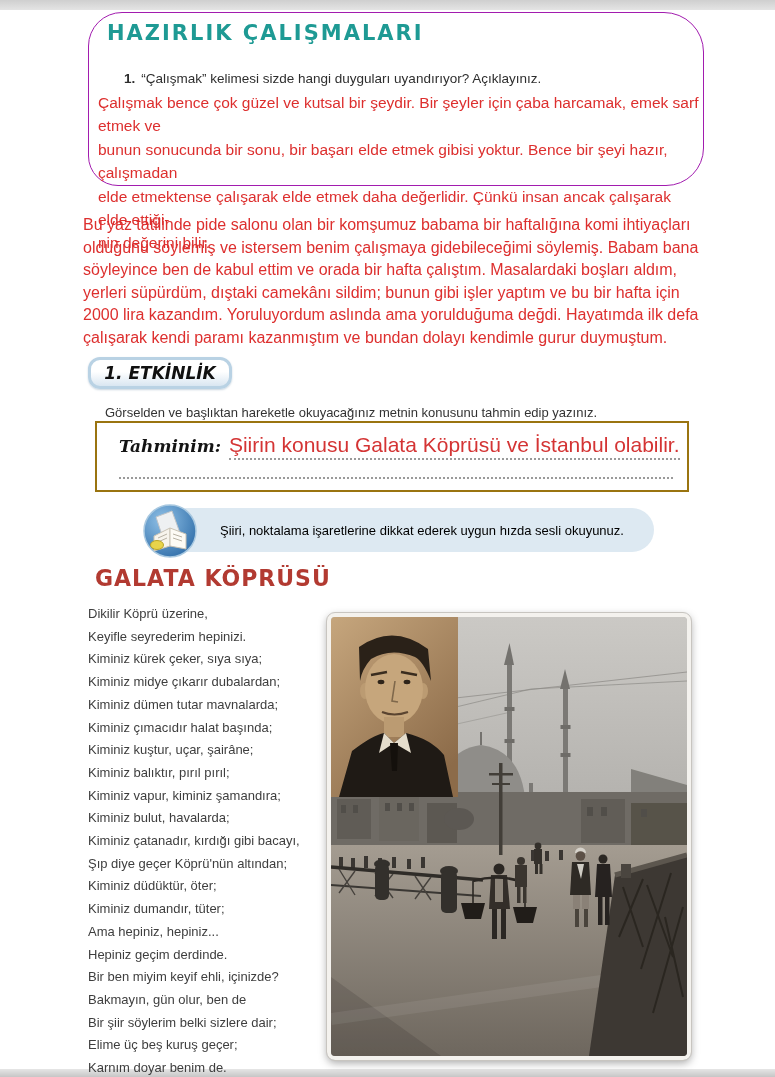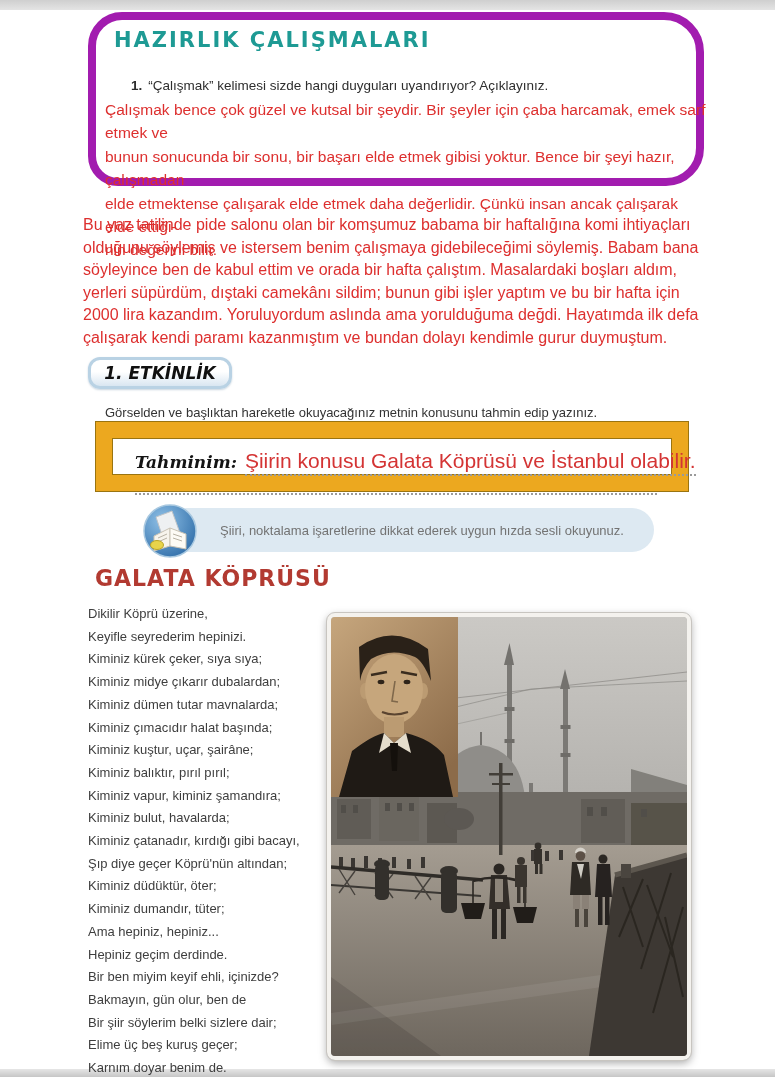--- a/index.html
+++ b/index.html
@@ -7,21 +7,21 @@
               font-family:"Liberation Sans", sans-serif; }
   .page { position:relative; width:775px; height:1077px; background:#fff; }
 
   .edge-top { position:absolute; left:0; top:0; width:775px; height:10px;
               background:linear-gradient(#cfcfcf,#e4e4e4); }
   .edge-bottom { position:absolute; left:0; top:1069px; width:775px; height:8px;
               background:linear-gradient(#e6e6e6,#c6c6c6); }
 
   
   .hazirlik-box { position:absolute; left:88px; top:12px; width:616px; height:174px;
-    border:8px solid #a21caf; border-radius:34px 40px 38px 30px; background:#fff; }
+    border:1px solid #a21caf; border-radius:34px 40px 38px 30px; background:#fff; }
   .hazirlik-title { position:absolute; left:18px; top:8px; font-size:21px; font-weight:bold;
     color:#1e9a94; letter-spacing:2px; font-family:"DejaVu Sans", sans-serif;
     transform:scaleY(1.05); }
   .question { position:absolute; font-size:13.5px; color:#2e2e2e; width:580px; }
   .q1 { left:35px; top:58px; }
   .q2 { left:35px; top:141px; }
   .qnum { font-weight:bold; margin-right:6px; }
 
   .hand-red { color:#dd2f2e; white-space:pre-line;margin-top:23px; }
   .answer1 { position:absolute; left:9px; top:55px; width:604px;
@@ -36,37 +36,37 @@
     display:flex; align-items:center; justify-content:center;
     box-shadow:0 1px 2px rgba(120,150,175,.4); }
   .badge span { font-size:17px; font-weight:bold; font-style:italic; color:#101010;
     font-family:"DejaVu Sans", sans-serif; }
 
   .instruction { position:absolute; left:105px; top:405px; font-size:13px; color:#333;
     width:600px; }
 
   
   .tahmin-outer { position:absolute; left:95px; top:421px; width:594px; height:71px;
-    background:#eca81f; border:1px solid #9a7410; padding:16px; }
+    background:#eca81f; border:1px solid #9a7410; padding:0; }
   .tahmin-inner { width:100%; height:100%; background:#fff; border:1px solid #9a7410;
     padding:10px 14px 0 22px; }
   .tahmin-row { display:flex; align-items:baseline; }
   .tahmin-label { font-size:17px; font-weight:bold; font-style:italic; color:#141414;
     font-family:"DejaVu Serif", serif; margin-right:8px; white-space:nowrap; }
   .tahmin-answer { font-size:21px; color:#d43434; border-bottom:2px dotted #9a9a9a;
     padding-bottom:1px; white-space:nowrap; }
   .dot-fill { flex:1; border-bottom:2px dotted #9a9a9a; height:1em; }
   .dot-line { margin-top:17px; border-bottom:2px dotted #9a9a9a; }
 
   
   .bubble-wrap { position:absolute; left:142px; top:503px; width:512px; height:54px; }
   .bubble { position:absolute; left:22px; top:5px; right:0; height:44px;
     background:#dde9f2; border-radius:24px; display:flex; align-items:center;
     padding-left:56px; }
-  .bubble span.txt { font-size:13px; color:#737373; }
+  .bubble span.txt { font-size:13px; color:#000000; }
   .bubble-icon { position:absolute; left:0; top:0; width:56px; height:56px; }
 
   
   .poem-title { position:absolute; left:95px; top:566px; font-size:22px; font-weight:800;
     color:#b23a31; letter-spacing:1px; font-family:"DejaVu Sans", sans-serif;
     transform:scaleY(1.05); }
   .poem { position:absolute; left:88px; top:603px; width:240px; font-size:13px;
     line-height:22.7px; color:#3e3e3e; white-space:pre-line; }
 
   

